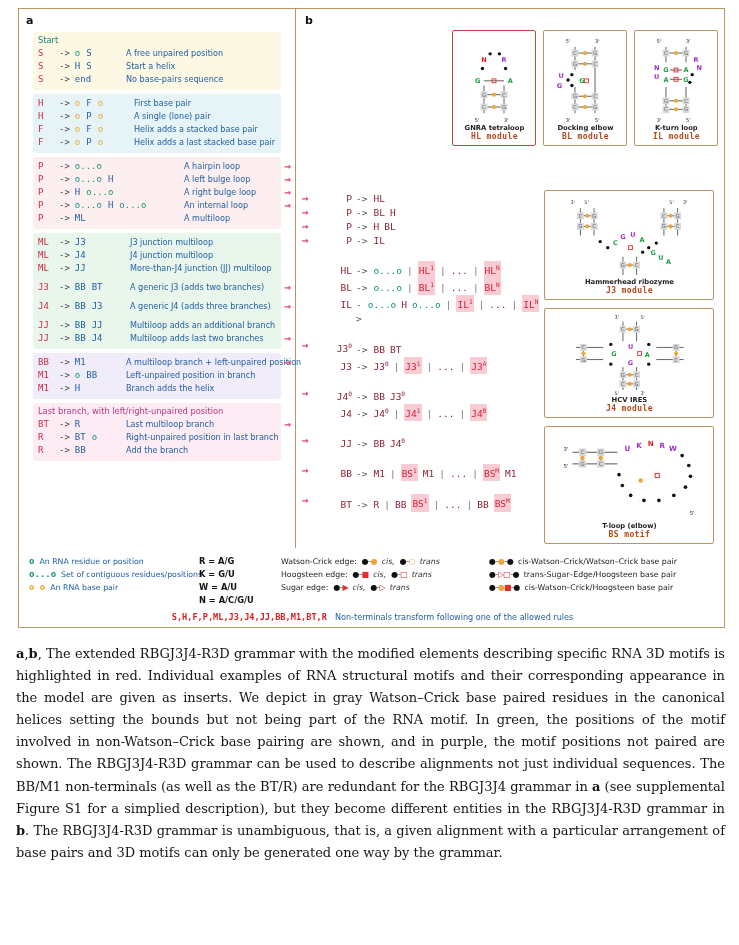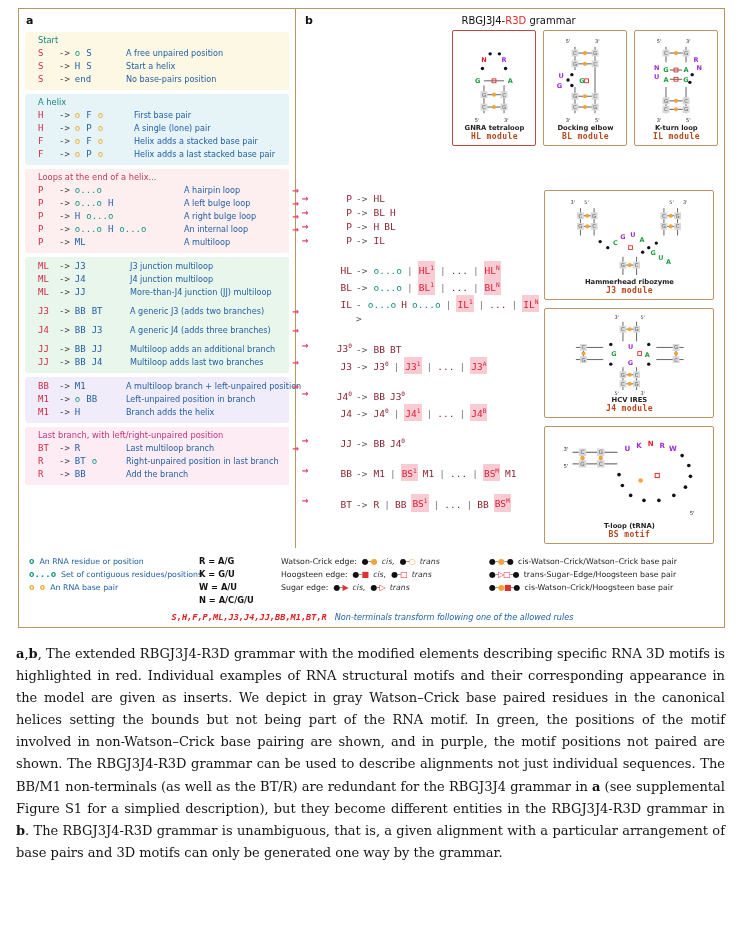--- a/index.html
+++ b/index.html
@@ -9,21 +9,21 @@
   .figure{margin-left:6px;width:705px;border:1.5px solid #bb9464;background:#fff;display:flex;flex-direction:column;}
   .fig-body{display:flex;align-items:stretch;}
 
   
   .panel-a{width:277px;border-right:1.5px solid #bb9464;padding:3px 2px 4px 2px;box-sizing:border-box;flex:none;}
   .pa-header{display:flex;align-items:center;height:16px;margin-bottom:1px;}
   .p-label{font-weight:bold;font-size:11px;margin-left:5px;}
   .pa-title{flex:1;text-align:center;font-size:10px;color:#111;}
   .ta-hl{color:#e2563c;}
   .tb-hl{color:#e02929;}
-  .pa-section{margin:4px 4px;padding:3px 5px 4px 13px;border-radius:3px;}
+  .pa-section{margin:4px 12px;padding:3px 5px 4px 5px;border-radius:3px;}
   .pa-sec-header{font-size:8.3px;line-height:11px;margin-bottom:1px;}
   .rule-row{position:relative;display:flex;align-items:baseline;font-family:"DejaVu Sans Mono",monospace;font-size:9px;line-height:13px;}
   .rule-core{display:flex;align-items:baseline;flex:none;}
   .lhs{color:#d02b45;width:20px;flex:none;}
   .arr{color:#444;margin:0 5px 0 1px;}
   .tok{margin-right:6px;}
   .tok.res{color:#11917f;}
   .tok.pair{color:#eda728;}
   .tok.nt{color:#2360a5;}
   .desc{font-family:"DejaVu Sans",sans-serif;font-size:8.1px;color:#2360a5;white-space:nowrap;}
@@ -63,21 +63,21 @@
   .lg-col3{width:196px;flex:none;text-align:right;}
   .lg-col4{flex:1;}
   .lg-row{display:flex;align-items:baseline;gap:5px;font-size:7.8px;line-height:13px;white-space:nowrap;}
   .lg-sym{font-family:"DejaVu Sans Mono",monospace;font-size:9px;font-weight:bold;flex:none;}
   .lg-text{color:#2360a5;}
   .lg-code{font-weight:bold;font-size:8.3px;line-height:13px;color:#111;}
   .lg-edge-label{color:#222;font-size:7.8px;}
   .lg-ital{font-style:italic;color:#333;}
   .sym{letter-spacing:-1px;font-size:8px;}
   .lg-pair-text{color:#222;}
-  .legend-bottom{margin-top:5px;display:flex;justify-content:center;gap:8px;align-items:flex-start;font-style:italic;}
+  .legend-bottom{margin-top:5px;display:flex;justify-content:center;gap:8px;align-items:flex-start;}
   .nt-list{color:#e02020;font-family:"DejaVu Sans Mono",monospace;font-weight:bold;font-size:8.6px;}
   .nt-note{color:#2360a5;font-size:8.1px;}
 
   
   .caption{margin:15px 2px 0 4px;font-family:"DejaVu Serif",serif;font-size:13px;line-height:1.7;color:#151515;text-align:justify;}
 </style>
 </head>
 <body>
 
 <div class="page">
@@ -109,25 +109,24 @@
                   <span class="tok nt">S</span>
                 </span>
                 <span class="desc">Start a helix</span>
               </div>
               <div class="rule-row">
                 <span class="rule-core" style="width: 88px;">
                   <span class="lhs">S</span>
                   <span class="arr">-&gt;</span>
                   <span class="tok nt">end</span>
                 </span>
-                <span class="desc">No base-pairs position</span>
+                <span class="desc">No base-pairs sequence</span>
               </div>
             </div>
             <div class="pa-section" style="background: rgb(230, 243, 247);">
-              <div class="pa-sec-header" style="color: rgb(24, 134, 124);">A helix</div>
               <div class="rule-row">
                 <span class="rule-core" style="width: 96px;">
                   <span class="lhs">H</span>
                   <span class="arr">-&gt;</span>
                   <span class="tok pair">o</span>
                   <span class="tok nt">F</span>
                   <span class="tok pair">o</span>
                 </span>
                 <span class="desc">First base pair</span>
               </div>
@@ -156,21 +155,20 @@
                   <span class="lhs">F</span>
                   <span class="arr">-&gt;</span>
                   <span class="tok pair">o</span>
                   <span class="tok nt">P</span>
                   <span class="tok pair">o</span>
                 </span>
                 <span class="desc">Helix adds a last stacked base pair</span>
               </div>
             </div>
             <div class="pa-section" style="background: rgb(253, 239, 240);">
-              <div class="pa-sec-header" style="color: rgb(192, 56, 93);">Loops at the end of a helix...</div>
               <div class="rule-row">
                 <span class="rule-core" style="width: 146px;">
                   <span class="lhs">P</span>
                   <span class="arr">-&gt;</span>
                   <span class="tok res">o...o</span>
                 </span>
                 <span class="desc">A hairpin loop</span>
                 <span class="a-arrow">→</span>
               </div>
               <div class="rule-row">
@@ -334,21 +332,20 @@
                 </span>
                 <span class="desc">Add the branch</span>
               </div>
             </div>
           </div>
       </div>
 
       <div class="panel-b">
         <div class="pb-header">
           <span class="p-label">b</span>
-          <span class="pb-title"><span>RBGJ3J4-</span><span class="tb-hl">R3D</span><span> grammar</span></span>
         </div>
         <div id="pb-top" class="pb-top">
             <div class="insert" style="border-color: rgb(198, 69, 69); width: 84px; height: 116px;">
               <svg viewBox="0 0 100 118" class="insert-svg">
                 <line x1="37" y1="104" x2="37" y2="68" stroke="#333" stroke-width="1"></line>
                 <line x1="63" y1="104" x2="63" y2="68" stroke="#333" stroke-width="1"></line>
                 <line x1="37" y1="96" x2="63" y2="96" stroke="#333" stroke-width="1"></line>
                 <line x1="37" y1="80" x2="63" y2="80" stroke="#333" stroke-width="1"></line>
                 <line x1="37" y1="62" x2="63" y2="62" stroke="#333" stroke-width="1"></line>
                 <rect x="32.5" y="91.5" width="9" height="9" fill="#d8d8d8"></rect>
@@ -763,21 +760,21 @@
                   <circle cx="74" cy="55" r="2.2" fill="#111"></circle>
                   <text x="84" y="27" text-anchor="middle" font-size="8.5" font-weight="bold" fill="#a22ccd" font-family="DejaVu Sans, sans-serif">U</text>
                   <text x="98" y="23" text-anchor="middle" font-size="8.5" font-weight="bold" fill="#a22ccd" font-family="DejaVu Sans, sans-serif">K</text>
                   <text x="112" y="21" text-anchor="middle" font-size="8.5" font-weight="bold" fill="#e22222" font-family="DejaVu Sans, sans-serif">N</text>
                   <text x="126" y="23" text-anchor="middle" font-size="8.5" font-weight="bold" fill="#a22ccd" font-family="DejaVu Sans, sans-serif">R</text>
                   <text x="139" y="27" text-anchor="middle" font-size="8.5" font-weight="bold" fill="#a22ccd" font-family="DejaVu Sans, sans-serif">W</text>
                   <text x="10" y="27" text-anchor="middle" font-size="6.5" fill="#222" font-family="DejaVu Sans, sans-serif">3'</text>
                   <text x="10" y="47" text-anchor="middle" font-size="6.5" fill="#222" font-family="DejaVu Sans, sans-serif">5'</text>
                   <text x="162" y="104" text-anchor="middle" font-size="6.5" fill="#222" font-family="DejaVu Sans, sans-serif">5'</text>
                 </svg>
-                <div class="motif">T-loop (tRNA)</div>
+                <div class="motif">T-loop (elbow)</div>
                 <div class="module">BS motif</div>
               </div>
             </div>
         </div>
       </div>
 
     </div>
 
     <div class="legend">
       <div class="legend-cols">

